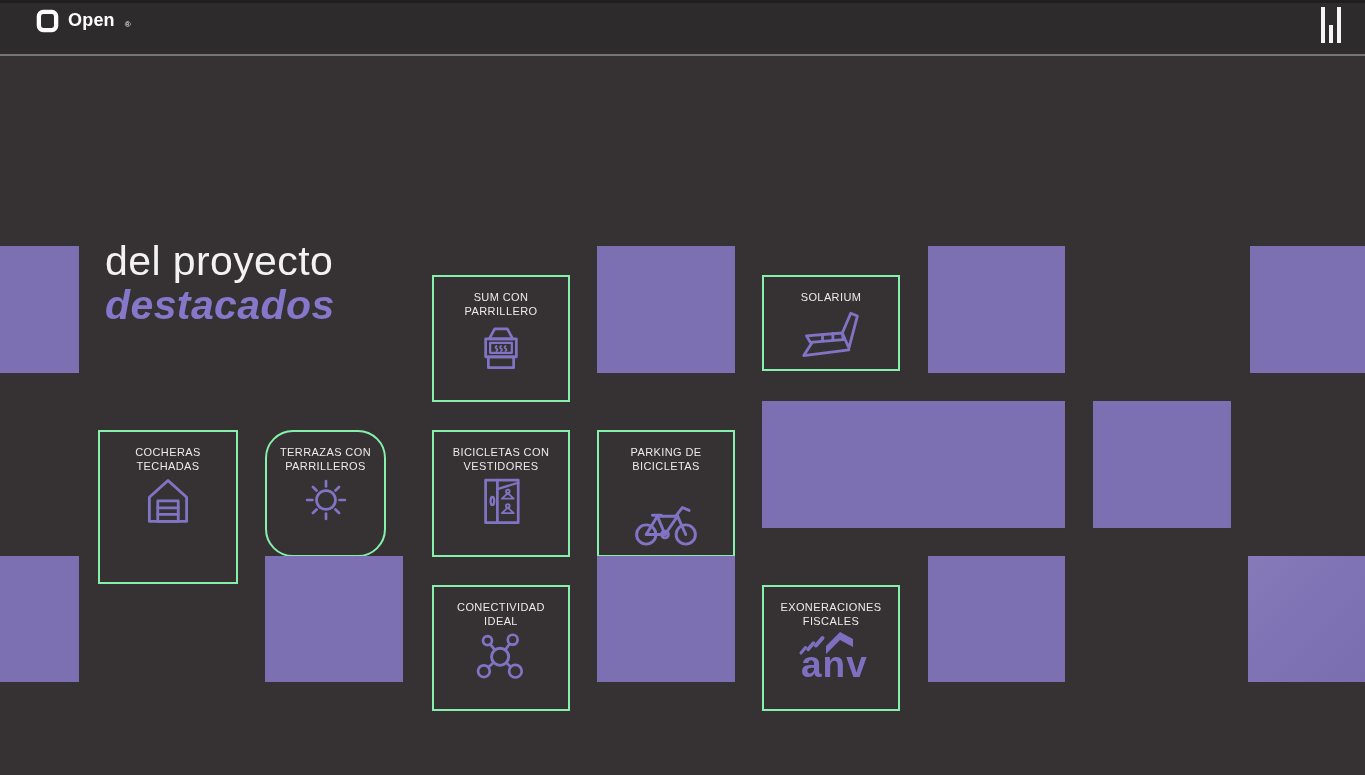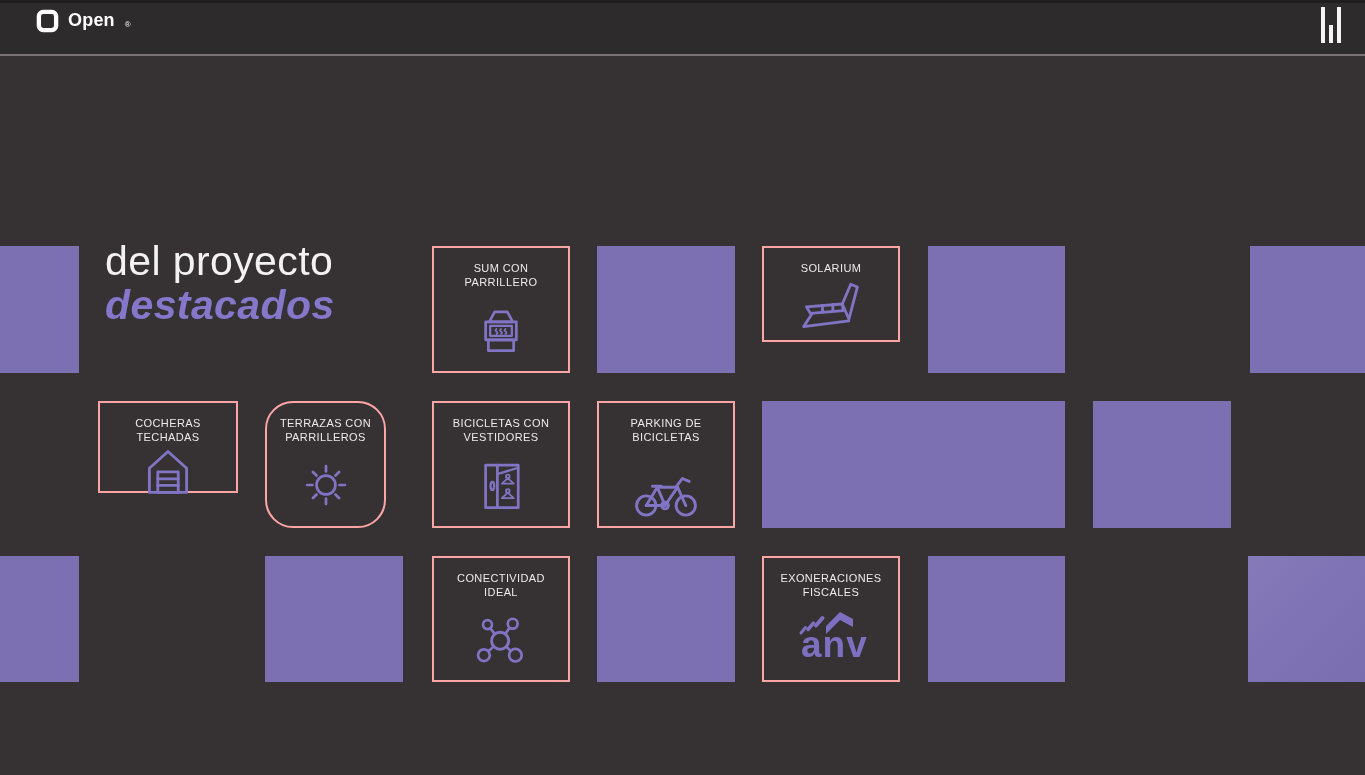--- a/index.html
+++ b/index.html
@@ -20,27 +20,27 @@
   .bar-short{height:18px;}
 
   
   .title{position:absolute;left:105px;top:239px;margin:0;font-size:41px;line-height:44px;
          font-weight:500;color:#f3f1f2;letter-spacing:.4px;z-index:2;}
   .title .t-line{display:block;}
   .title .accent{color:#8577c9;font-style:italic;font-weight:700;}
 
   
   .card{position:absolute;box-sizing:border-box;}
-  .card.outlined{border:2px solid #fca5a5;display:flex;flex-direction:column;align-items:center;
-                 padding:13px 6px 14px;}
+  .card.outlined{border:2px solid #86efac;display:flex;flex-direction:column;align-items:center;
+                 padding:13px 6px 8px;margin-top:29px;}
   .card.solid{background:#7c6fb2;}
   .card.textured{background:linear-gradient(135deg,#877ab9 0%,#7e71b4 55%,#7a6daf 100%);}
   .card-label{font-size:11px;line-height:14px;letter-spacing:.4px;color:#eceaeb;text-align:center;
               max-width:106px;}
-  .card-icon{flex:1;display:flex;align-items:flex-end;justify-content:center;width:100%;}
+  .card-icon{flex:1;display:flex;align-items:flex-start;justify-content:center;width:100%;}
   .card-icon svg{display:block;}
 
   
   .anv-logo{position:relative;width:80px;height:58px;}
   .anv-roof{position:absolute;top:0;left:4px;}
   .anv-text{position:absolute;left:10px;top:18px;font-size:37px;font-weight:700;color:#7e70c0;
             line-height:1;letter-spacing:1px;}
 </style>
 </head>
 <body>
@@ -97,21 +97,21 @@
         <path d="M25 31.5 V38.5"></path>
         <path d="M36 30.5 V37.5"></path>
         <path d="M14 40 L5 54 L53 48"></path>
       </svg>
     </div>
   </div>
 
   <div class="card solid" style="left:928px;top:246px;width:137px;height:127px;"></div>
   <div class="card solid" style="left:1250px;top:246px;width:138px;height:127px;"></div>
 
-  <div class="card outlined" style="left:98px;top:401px;width:140px;height:92px;">
+  <div class="card outlined" style="left:98px;top:401px;width:140px;height:154px;">
     <div class="card-label">COCHERAS TECHADAS</div>
     <div class="card-icon">
       <svg width="60" height="54" viewBox="0 0 64 58" fill="none" stroke="#8274c4" stroke-width="3" stroke-linecap="round" stroke-linejoin="round">
         <polygon points="12,26 32,8 52,26 52,52 12,52"></polygon>
         <rect x="21" y="30" width="22" height="22"></rect>
         <path d="M21 37.5 H43"></path>
         <path d="M21 44.5 H43"></path>
       </svg>
     </div>
   </div>

